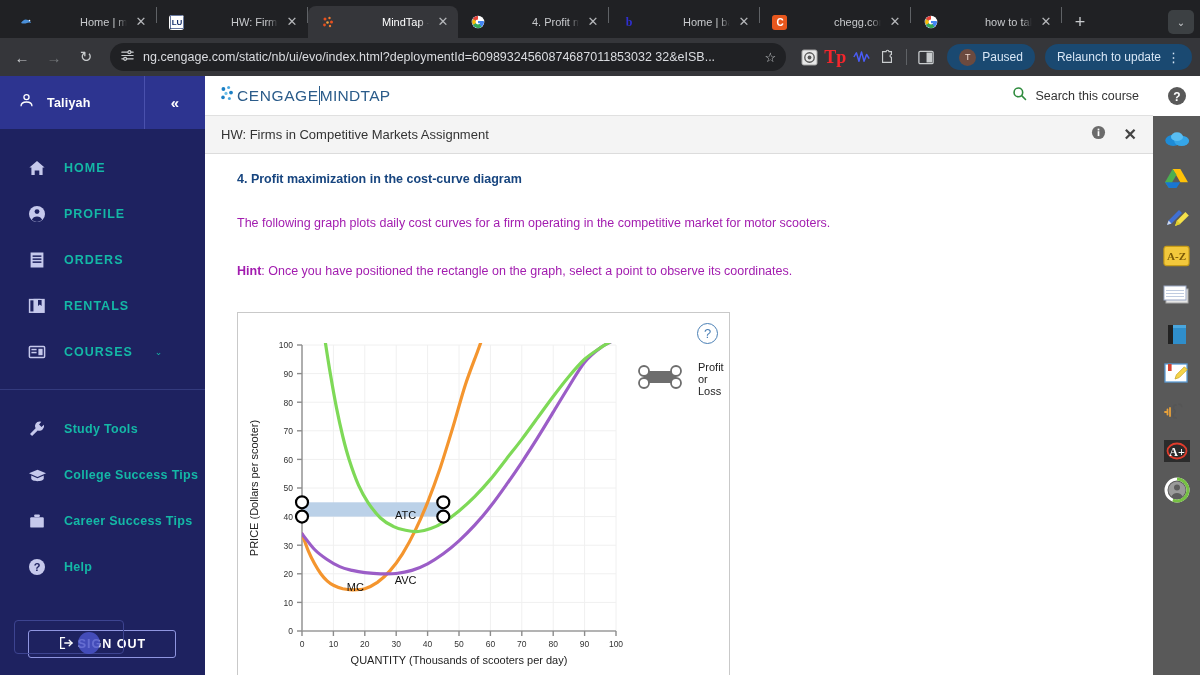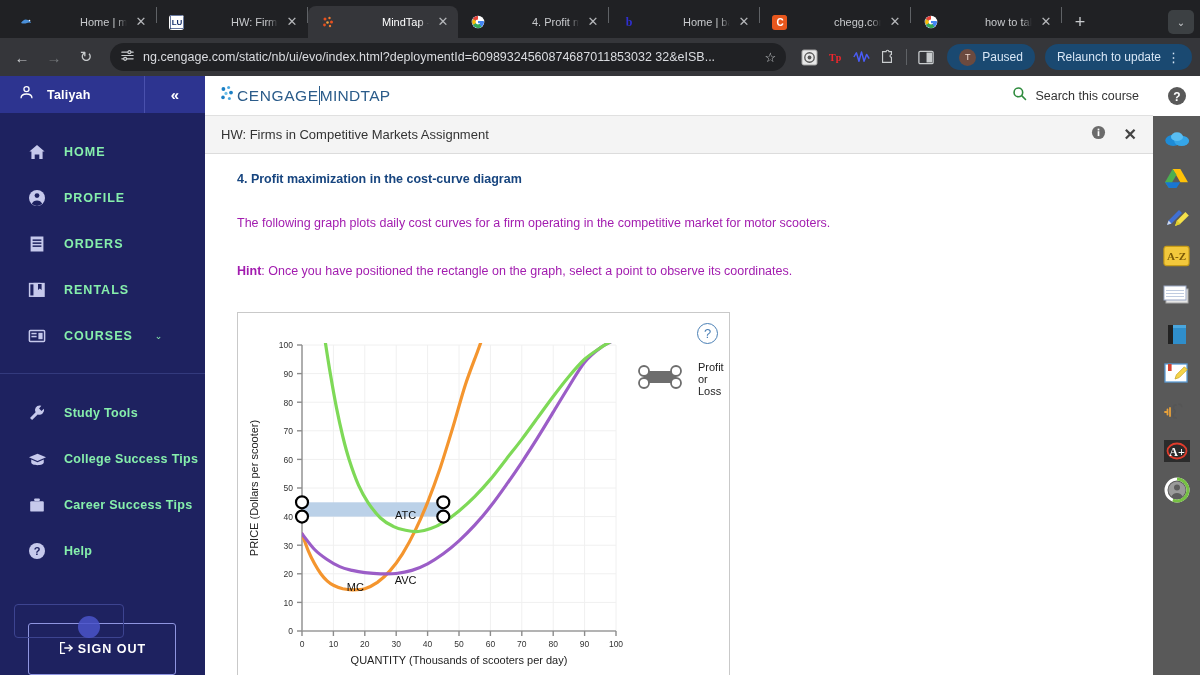--- a/index.html
+++ b/index.html
@@ -101,31 +101,31 @@
   }
   .sn-user-name { color: #fff; font-size: 12.5px; font-weight: bold; letter-spacing: .2px; }
   .sn-collapse {
     width: 60px; flex: 0 0 60px; height: 100%; display: flex;
     align-items: center; justify-content: center; color: #fff; font-size: 15px; font-weight: bold;
   }
   .sn-group { padding: 16px 0 14px; }
   .sn-group.upper { border-bottom: 1px solid #333a7d; }
   .sn-item {
     height: 46px; display: flex; align-items: center; gap: 16px; padding-left: 26px;
-    color: #86efac;
+    color: #14b8a6;
   }
   .sn-item .sn-ico { width: 22px; flex: 0 0 22px; display: flex; align-items: center; justify-content: center; }
   .sn-item .sn-lbl { font-size: 12.5px; font-weight: bold; letter-spacing: 1px; }
   .sn-item.sub .sn-lbl { letter-spacing: .3px; text-transform: none; font-size: 12.5px; }
   .sn-caret { margin-left: 6px; font-size: 9px; }
   .signout-wrap { padding: 26px 0 0 28px; position: relative; }
   .signout {
-    width: 148px; height: 52px; border: 1px solid #8f95e0; border-radius: 3px;
+    width: 148px; height: 28px; border: 1px solid #8f95e0; border-radius: 3px;
     display: flex; align-items: center; justify-content: center; gap: 4px;
-    color: #fff; font-size: 12.5px; font-weight: bold; letter-spacing: 1px; margin-top: 9px;
+    color: #fff; font-size: 12.5px; font-weight: bold; letter-spacing: 1px;
   }
   .ghost-box {
     position: absolute; left: 14px; top: 16px; width: 110px; height: 34px;
     border: 1px solid #3d4490; border-radius: 4px;
   }
   .ghost-dot {
     position: absolute; left: 78px; top: 28px; width: 22px; height: 22px;
     border-radius: 50%; background: #4a53c9; opacity: .85;
   }
 
@@ -311,21 +311,21 @@
 
     <div class="tb-icons">
       <span class="tb-ico">
         <svg width="17" height="17" viewBox="0 0 18 18">
             <rect x="1" y="1" width="16" height="16" rx="2" fill="#e8e8e8" stroke="#9b9b9b"></rect>
             <circle cx="9" cy="9" r="5" fill="none" stroke="#555" stroke-width="1.4"></circle>
             <circle cx="9" cy="9" r="2" fill="#555"></circle>
           </svg>
       </span>
       <span class="tb-ico">
-        <span style="color:#f4262c;font-size:10px;font-weight:bold;font-family:'Liberation Serif',serif;">Tp</span>
+        <span style="color:#f4262c;font-size:18px;font-weight:bold;font-family:'Liberation Serif',serif;">Tp</span>
       </span>
       <span class="tb-ico">
         <svg width="17" height="14" viewBox="0 0 20 14">
             <path d="M1 7 L4 2 L7 12 L10 1 L13 12 L16 4 L19 9" fill="none" stroke="#4a5df9" stroke-width="1.7" stroke-linejoin="round"></path>
           </svg>
       </span>
       <span class="tb-ico">
         <svg width="16" height="16" viewBox="0 0 18 18" fill="none" stroke="#c9ccce" stroke-width="1.3">
             <path d="M4 3h4a1.6 1.6 0 113.2 0H14v3.2a1.6 1.6 0 100 3.2V15H4z"></path>
           </svg>

